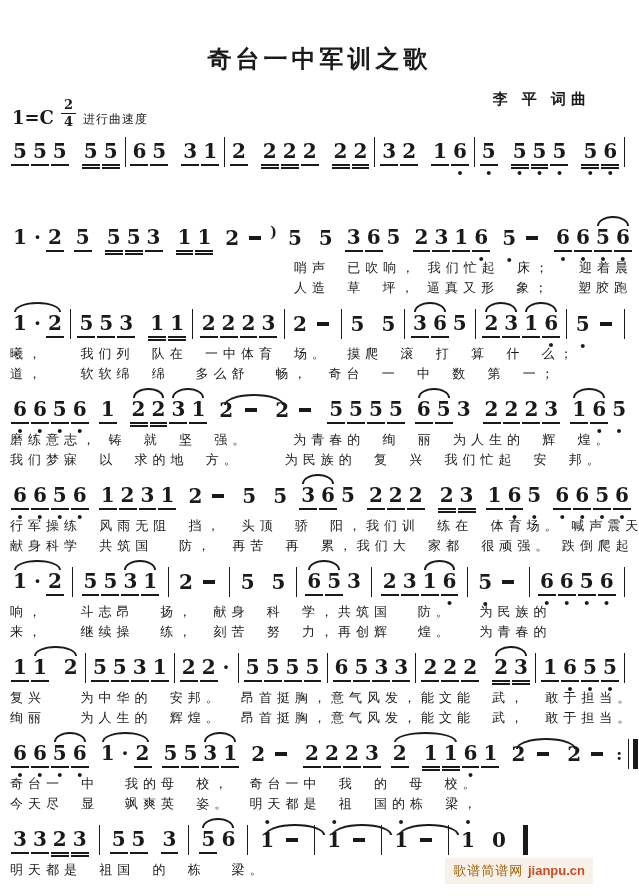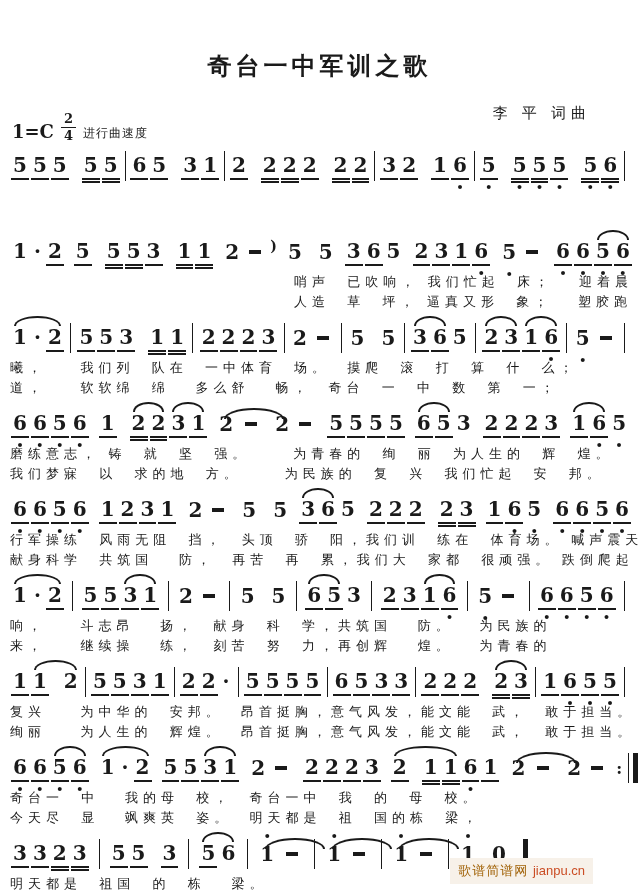--- a/index.html
+++ b/index.html
@@ -3,23 +3,23 @@
 <meta charset="utf-8">
 <style>
   html,body { margin:0; padding:0; }
   body {
     width:639px; height:896px; background:#ffffff; color:#1a1a1a;
     font-family:"Liberation Sans", sans-serif; overflow:hidden; position:relative;
   }
   .page { box-sizing:border-box; width:639px; height:896px; padding:34px 10px 0 10px; position:relative; }
 
   
-  .title { text-align:center; font-size:24px; font-weight:bold; letter-spacing:4px; margin:16px; }
+  .title { text-align:center; font-size:24px; font-weight:bold; letter-spacing:4px; margin:9px; }
   .credit-row { position:relative; height:44px; }
-  .composer { position:absolute; right:38px; top:6px; font-size:15px; letter-spacing:5px; }
+  .composer { position:absolute; right:38px; top:6px; font-size:15px; letter-spacing:5px;font-weight:bold; }
   .keyline { position:absolute; left:2px; top:14px; display:flex; align-items:flex-end; gap:7px; }
   .keysig { font:bold 18px "DejaVu Serif", serif; }
   .frac { display:inline-flex; flex-direction:column; align-items:center; font:bold 13px "DejaVu Serif", serif; line-height:1.05; }
   .frac .num { border-bottom:1px solid #1a1a1a; padding:0 3px 1px 3px; }
   .frac .den { padding-top:1px; }
   .tempo { font-size:12px; letter-spacing:1px; }
 
   
   .line-block { height:86px; }
   .system { display:flex; align-items:center; justify-content:space-between; height:36px; padding-top:6px; }
@@ -51,21 +51,21 @@
   .endgrp { display:inline-flex; align-items:center; }
 
   
   .lyr { font-size:13px; line-height:17px; letter-spacing:5px; white-space:pre; margin-top:3px; }
   .lyr.ind2 { padding-left:284px; }
 
   
   .footer { position:absolute; right:46px; bottom:12px; font-size:13px; letter-spacing:1px;
             background:#f7f1e9; padding:4px 8px; }
   .site { color:#a16207; }
-  .url  { color:#cb4d24; font-weight:normal; letter-spacing:0;text-align:right; }
+  .url  { color:#cb4d24; font-weight:bold; letter-spacing:0;text-align:right; }
 </style>
 </head>
 <body>
 
 <div class="page">
 
   <h1 class="title">奇台一中军训之歌</h1>
 
   <div class="credit-row">
     <div class="keyline">

